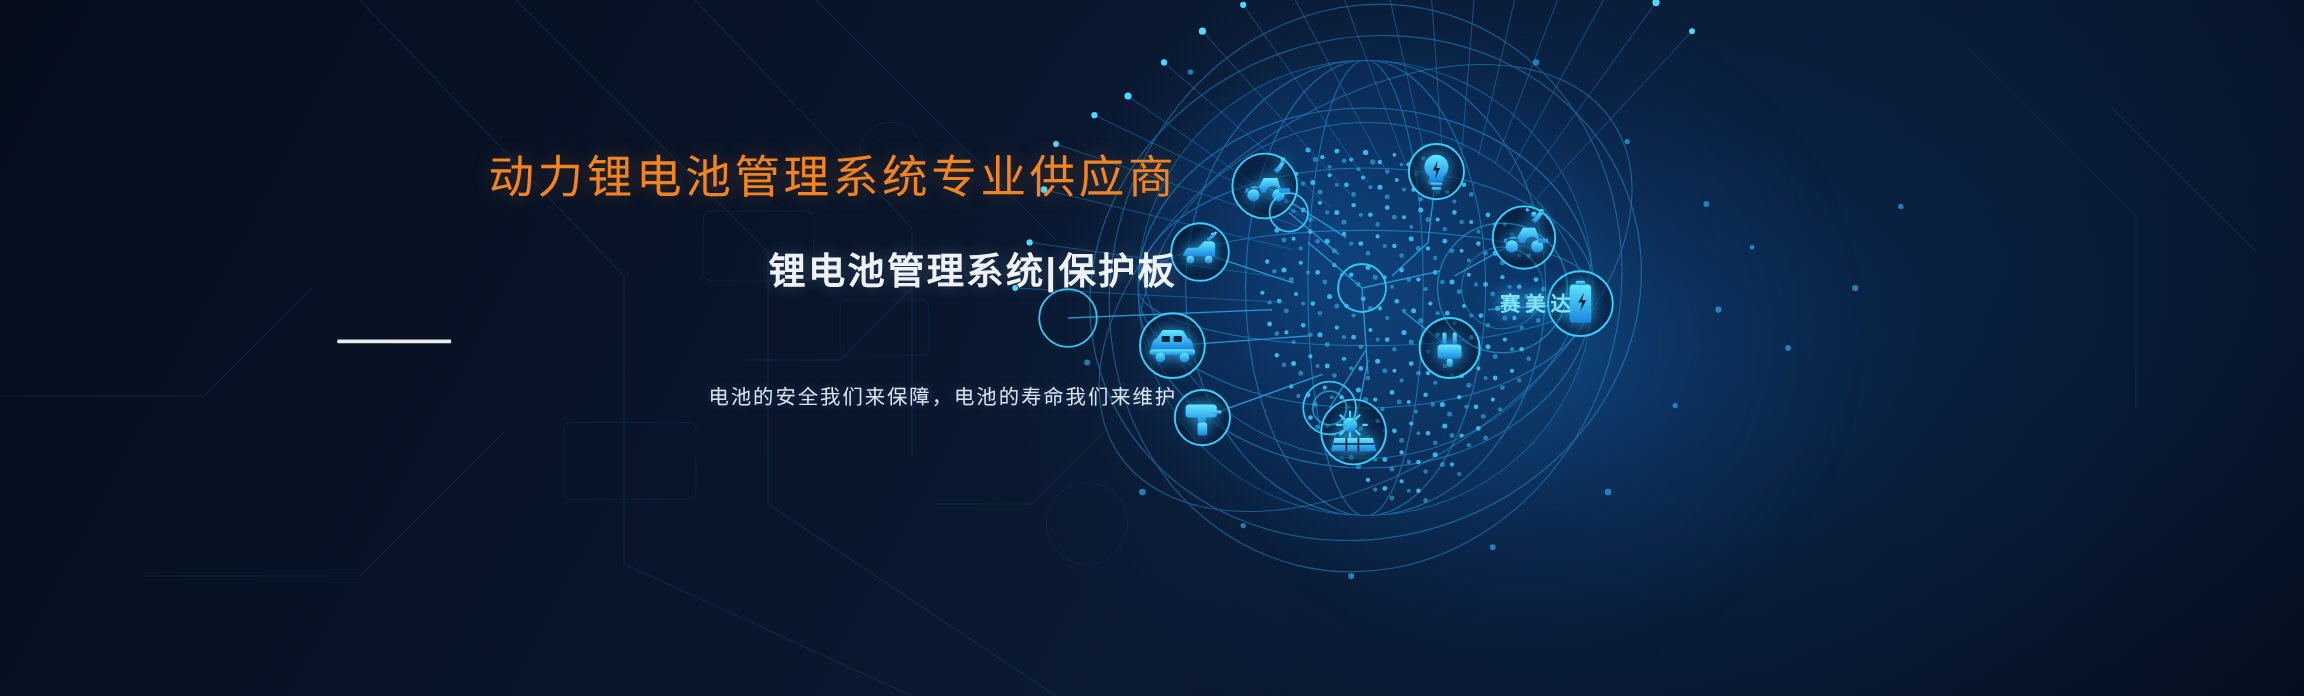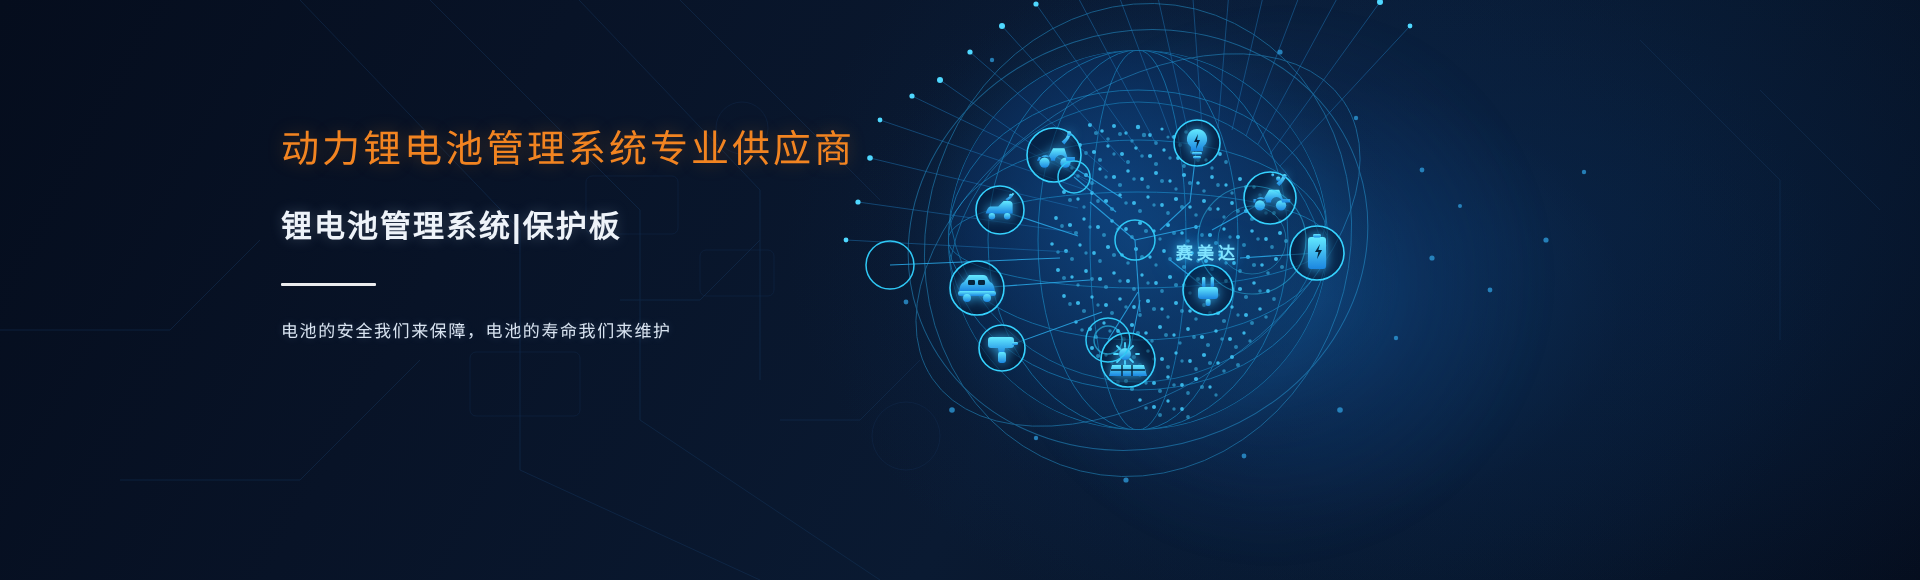--- a/index.html
+++ b/index.html
@@ -12,20 +12,21 @@
 
   
   #banner{
     position:relative;
     width:1920px; height:580px;
     overflow:hidden;
     background:
       radial-gradient(ellipse 700px 520px at 1330px 300px, rgba(14,62,112,.55) 0%, rgba(10,35,70,.25) 42%, rgba(7,17,36,0) 72%),
       radial-gradient(ellipse 1100px 700px at 1500px 240px, rgba(11,48,95,.45) 0%, rgba(7,17,36,0) 65%),
       linear-gradient(118deg,#050d1d 0%,#081327 26%,#0a1a32 55%,#071529 78%,#050d1d 100%);
+    text-align: right;
   }
 
   
   .texture{ position:absolute; inset:0; pointer-events:none; }
 
   
   .copy{
     position:absolute; left:281px; top:128px; width:700px;
     z-index:6;
   }
@@ -59,21 +60,21 @@
   .art svg{ display:block; width:100%; height:100%; overflow:visible; }
 
   .glow-far{
     position:absolute; left:1010px; top:20px;
     width:560px; height:540px; border-radius:50%;
     background:radial-gradient(circle at 46% 48%, rgba(25,120,210,.30) 0%, rgba(16,70,140,.16) 38%, rgba(7,17,36,0) 68%);
     filter:blur(10px); z-index:3; pointer-events:none;
   }
 
   .brand-label{
-    position:absolute; left:1176px; top:239px;
+    position:absolute; left:1250px; top:239px;
     font-size:17px; letter-spacing:4px; color:#7fe4ff; font-weight:600;
     text-shadow:0 0 12px rgba(60,200,255,.9),0 0 26px rgba(30,150,255,.6);
     z-index:7; pointer-events:none; white-space:nowrap;
   }
   .node-icon{ filter:drop-shadow(0 0 6px rgba(60,190,255,.85)); }
   .ring{ fill:rgba(4,22,48,.55); stroke:#36d3ff; stroke-width:1.6; }
   .ring-empty{ fill:none; stroke:#2fc8f5; stroke-width:1.5; }
   .link{ stroke:#2aa9e8; stroke-width:1.1; fill:none; opacity:.85; }
   .ray{ stroke:#1f7fc4; stroke-width:.8; fill:none; opacity:.55; }
   .dot{ fill:#4fd8ff; }

